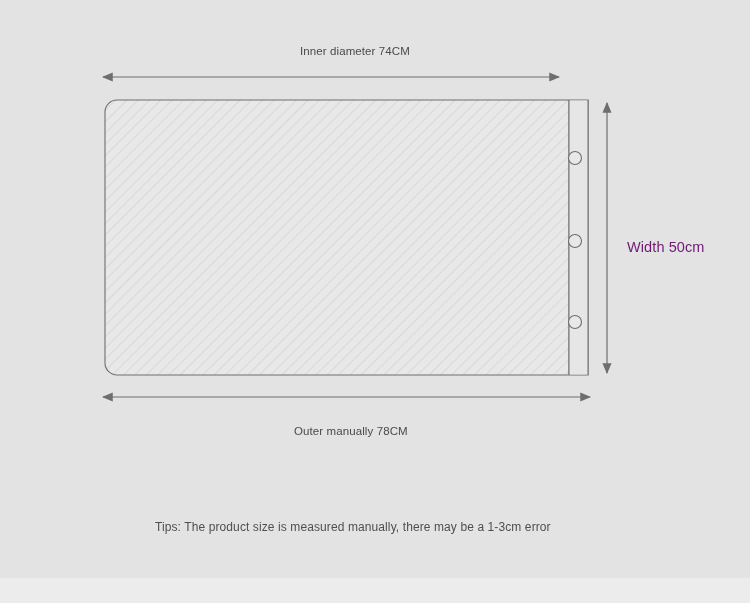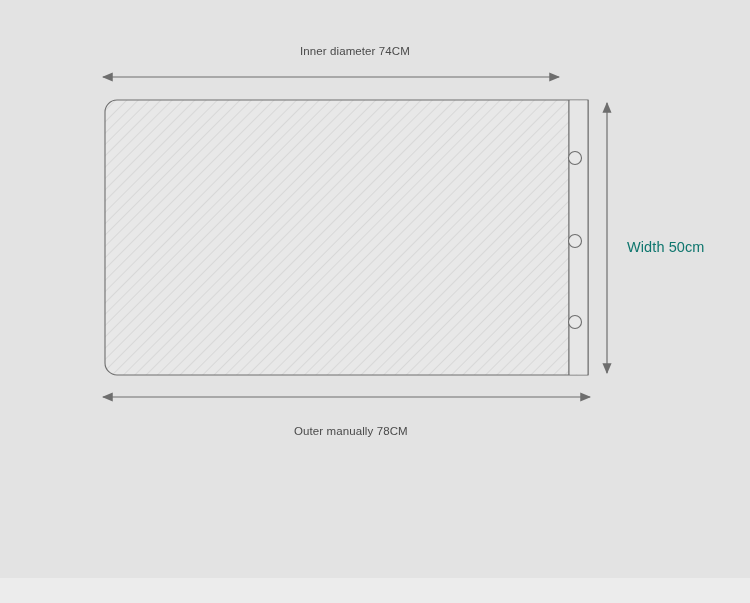--- a/index.html
+++ b/index.html
@@ -43,21 +43,21 @@
     top: 45px;
   }
   .lbl-outer {
     left: 294px;
     top: 425px;
   }
   .lbl-width {
     left: 627px;
     top: 239px;
     font-size: 14.5px;
-    color: #0f766e;
+    color: #701a75;
   }
   .lbl-tips {
     left: 155px;
     top: 520px;
     font-size: 12px;
     color: #4f4f4f;
   }
 </style>
 </head>
 <body>
@@ -110,14 +110,15 @@
       <line x1="607" y1="103" x2="607" y2="373" stroke="#6e6e6e" stroke-width="1.2" marker-start="url(#arrStart)" marker-end="url(#arrEnd)"></line>
     </g>
   </svg>
 
   <div class="lbl lbl-inner">Inner diameter 74CM</div>
 
   <div class="lbl lbl-outer">Outer manually 78CM</div>
 
   <div class="lbl lbl-width">Width 50cm</div>
 
+  <div class="lbl lbl-tips">Tips: The product size is measured manually, there may be a 1-3cm error</div>
 
 </div>
 
 </body></html>

